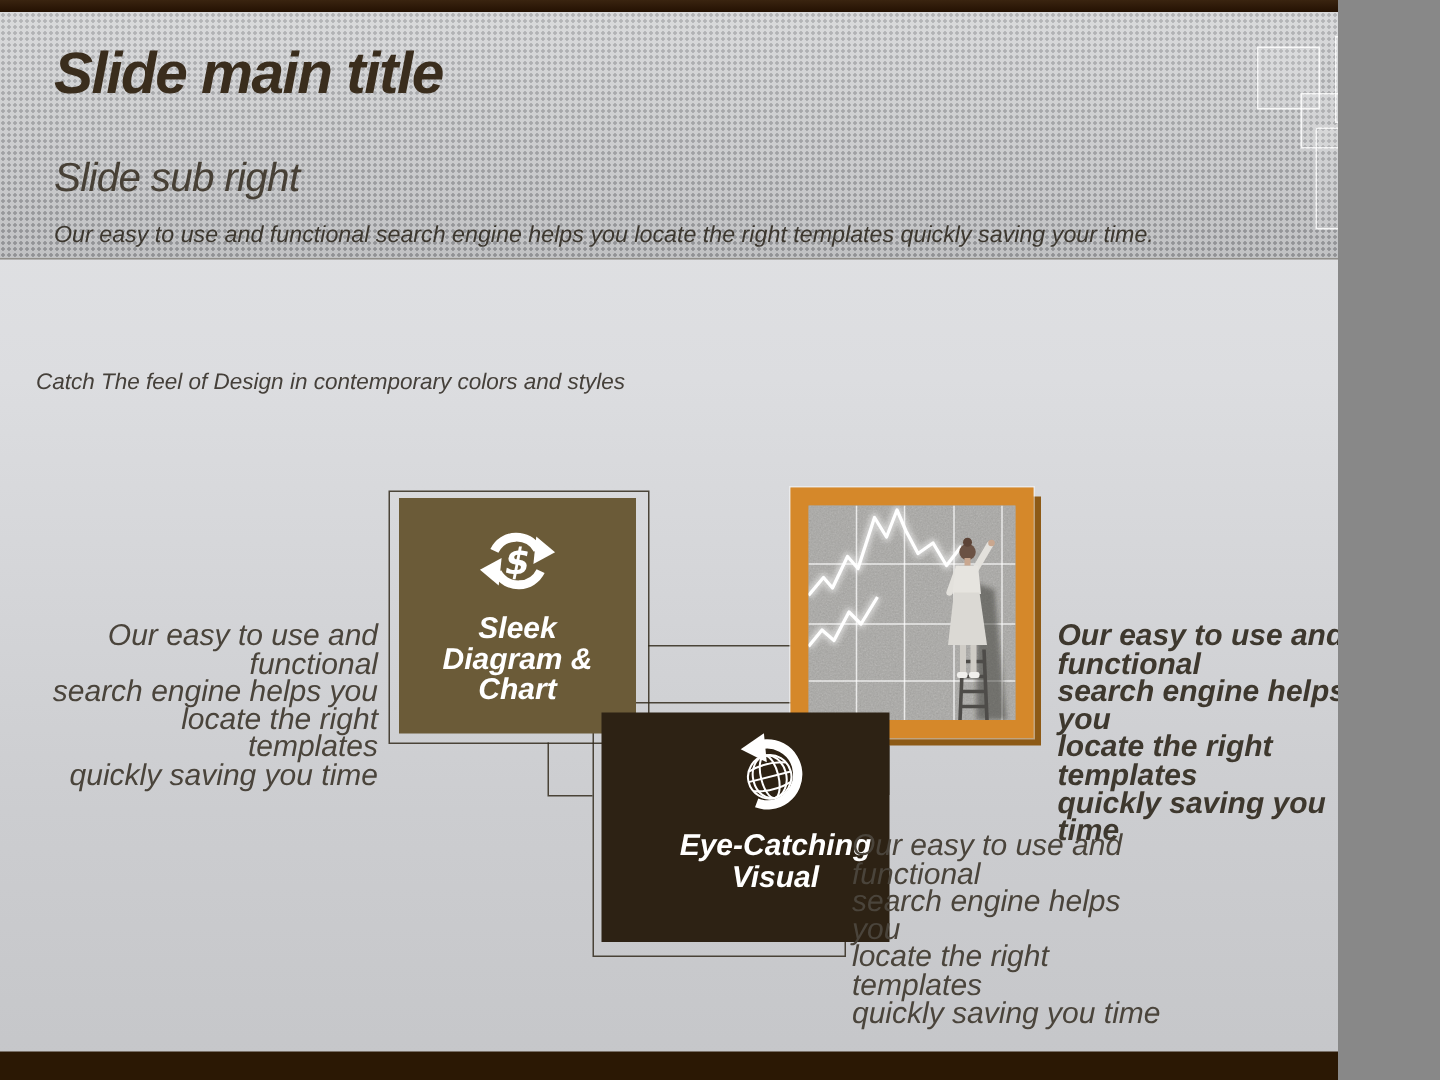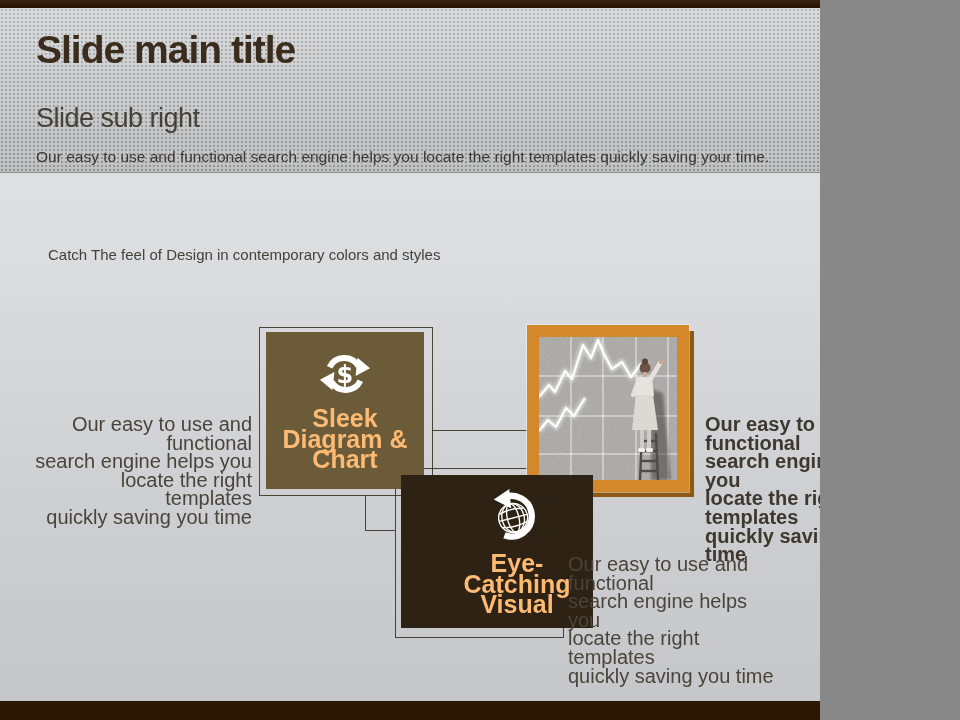--- a/index.html
+++ b/index.html
@@ -1,19 +1,20 @@
 <!DOCTYPE html>
 <html><head>
 <meta charset="utf-8">
 <style>
   html,body{margin:0;padding:0;background:#888;}
   .slide{
-    position:relative;width:820px;height:720px;overflow:hidden;
+    position:relative;width:892px;height:720px;overflow:hidden;
     font-family:"Liberation Sans", sans-serif;
     background:linear-gradient(180deg,#e4e5e7 0%,#dcdde0 35%,#cccdd0 75%,#c5c6c9 100%);
+    font-style:italic;
   }
   
   .bar-top{position:absolute;left:0;top:0;width:960px;height:8px;
     background:linear-gradient(180deg,#3a2410,#241102);}
   .bar-bottom{position:absolute;left:0;top:701px;width:960px;height:19px;
     background:#2b1804;}
   
   .header{position:absolute;left:0;top:8px;width:960px;height:164px;
     background-color:#cbccce;
     background-image:
@@ -27,37 +28,37 @@
     color:#474036;letter-spacing:-0.5px;}
   .header-desc{position:absolute;left:36px;top:140px;font-size:15.5px;color:#3c372f;}
   .deco{position:absolute;border:1.5px solid rgba(255,255,255,0.8);
     background:rgba(255,255,255,0.10);}
   .deco.a{left:838px;top:23px;width:40px;height:40px;}
   .deco.b{left:890px;top:16px;width:52px;height:56px;}
   .deco.c{left:867px;top:54px;width:36px;height:35px;}
   .deco.d{left:877px;top:77px;width:63px;height:66px;}
   
   .sec-head{position:absolute;left:36px;top:217px;font-size:19px;font-weight:bold;color:#38322a;}
-  .sec-sub{position:absolute;left:48px;top:246px;font-size:15px;color:#45403a;}
+  .sec-sub{position:absolute;left:24px;top:246px;font-size:15px;color:#45403a;}
   
   .frame{position:absolute;border:1px solid rgba(50,42,28,0.85);}
   .f1{left:259px;top:327px;width:172px;height:167px;}
   .f3{left:395px;top:468px;width:167px;height:168px;}
   .hline{position:absolute;height:0;border-top:1px solid rgba(50,42,28,0.85);}
   .vline{position:absolute;width:0;border-left:1px solid rgba(50,42,28,0.85);}
   .c1{left:432px;top:430px;width:95px;}
   .c2l{left:365px;top:530px;width:30px;}
   .c2v{left:365px;top:495px;height:35px;}
   .c3h{left:563px;top:530px;width:29px;}
   .c3v{left:592px;top:497px;height:33px;}
   
   .box{position:absolute;display:flex;flex-direction:column;align-items:center;}
   .box-sleek{left:266px;top:332px;width:158px;height:157px;background:#6b5b38;}
   .box-eye{left:401px;top:475px;width:152px;height:153px;background:#2d2214;padding-left:40px;}
-  .box-label{color:#fdba74;font-weight:bold;font-size:25px;line-height:20.5px;
+  .box-label{color:#ffffff;font-weight:bold;font-size:20px;line-height:20.5px;
     text-align:center;white-space:pre-line;margin-top:4px;}
   .box-icon{margin-top:16px;}
   .box-eye .box-icon{margin-top:10px;}
   
   .photo-3d{position:absolute;left:533px;top:331px;width:161px;height:166px;background:#8d5a16;}
   .photo-frame{position:absolute;left:527px;top:325px;width:138px;height:143px;
     background:#d5882a;border:12px solid #d5882a;outline:1px solid rgba(255,255,255,0.45);}
   .photo{position:relative;width:138px;height:143px;background:#a9a9a7;}
   .photo svg{display:block;}
   

